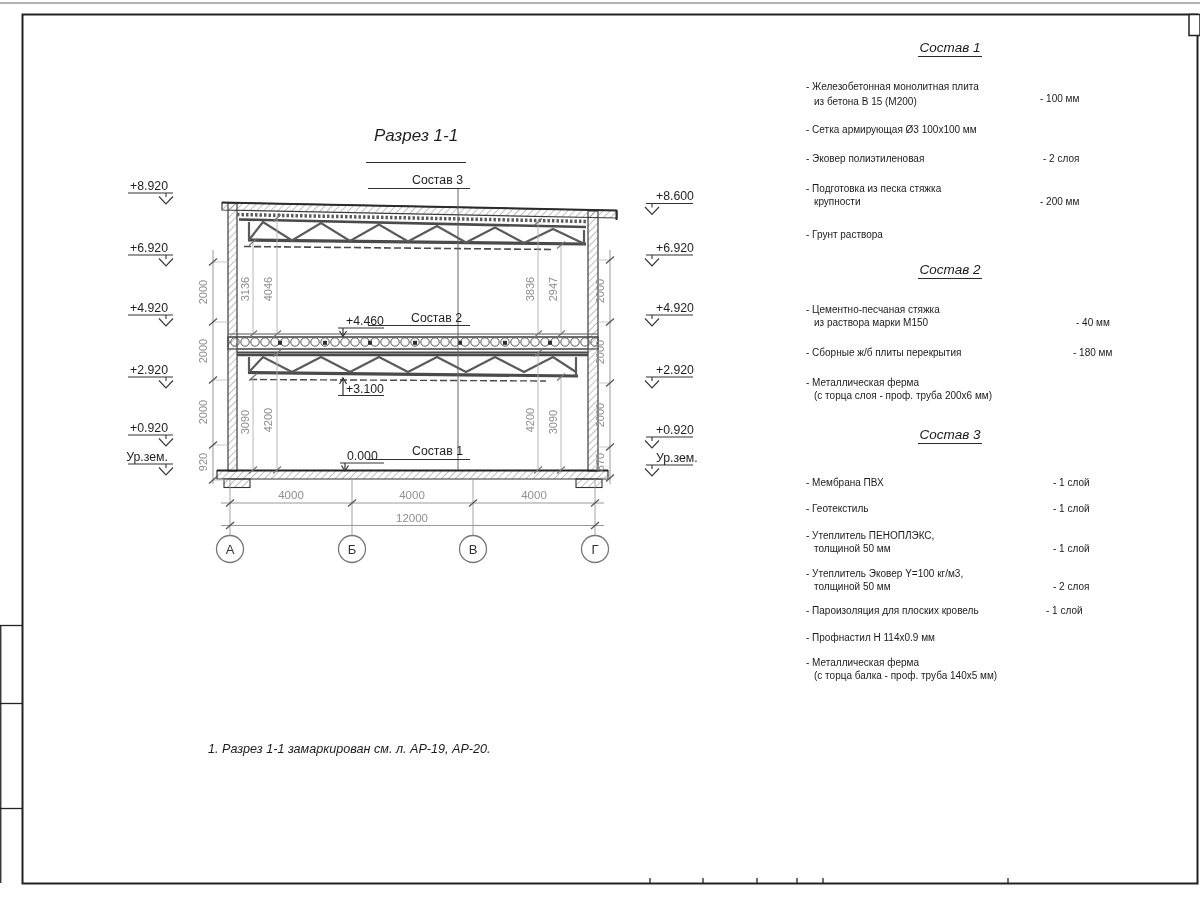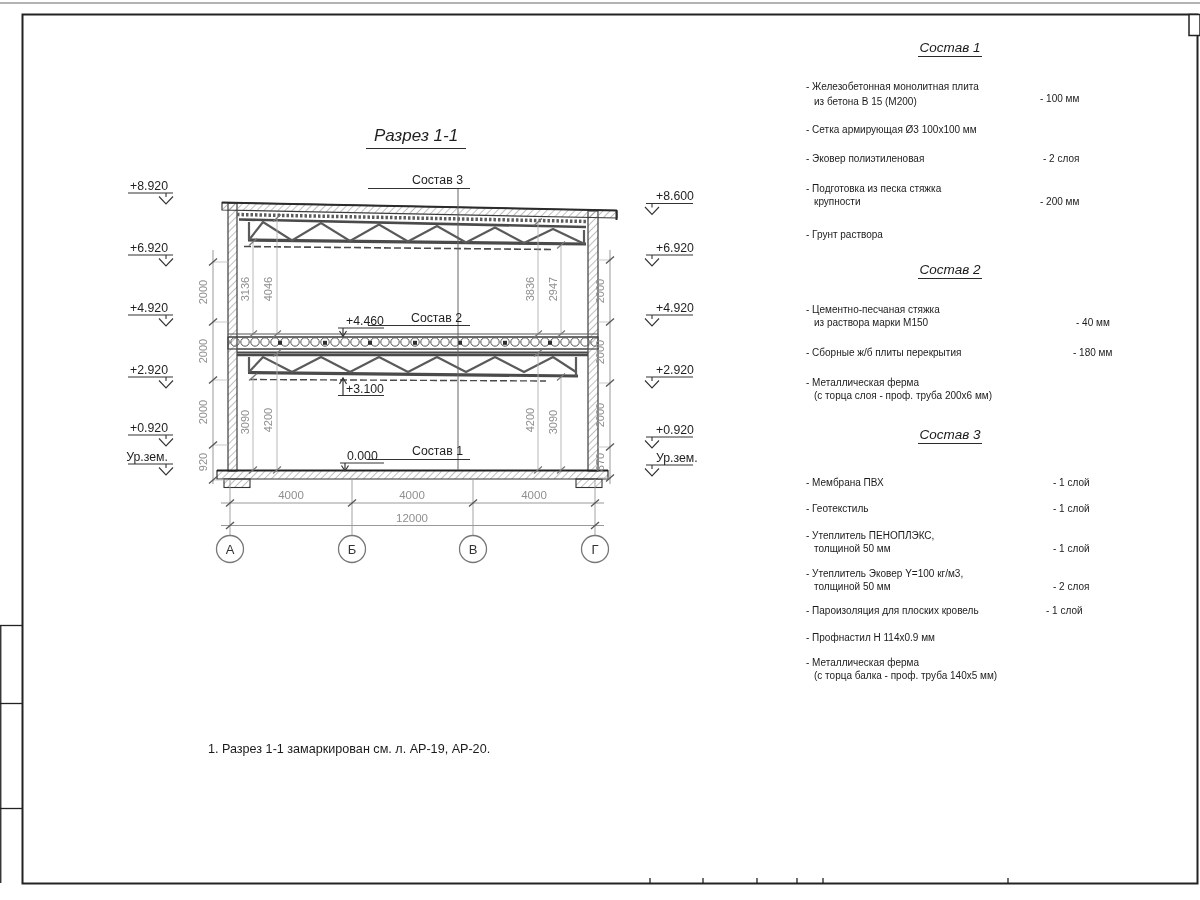--- a/index.html
+++ b/index.html
@@ -1,26 +1,26 @@
 <!DOCTYPE html>
 <html><head>
 <meta charset="utf-8">
 <style>
   html,body{margin:0;padding:0;background:#ffffff;}
   .page{position:relative;width:1200px;height:900px;background:#ffffff;overflow:hidden;
         font-family:"Liberation Sans", sans-serif;}
   .page svg{position:absolute;left:0;top:0;}
   .drawing-title{position:absolute;left:366px;top:126px;width:100px;text-align:center;
         font-style:italic;font-size:17px;color:#1f1f1f;border-bottom:1.3px solid #2a2a2a;
-        padding-bottom:2px;}
+        padding-bottom:16px;}
   .spec-head{position:absolute;width:300px;text-align:center;font-style:italic;
         font-size:13.5px;color:#1b1b1b;}
   .spec-head span{border-bottom:1px solid #2a2a2a;padding:0 2px 1px 2px;}
   .sp{position:absolute;font-size:10px;line-height:13.4px;color:#1b1b1b;white-space:nowrap;}
-  .note{position:absolute;left:208px;top:742px;font-size:12.6px;color:#1b1b1b;white-space:nowrap;}
+  .note{position:absolute;left:208px;top:742px;font-size:12.6px;color:#1b1b1b;white-space:nowrap;font-style:italic;}
   text{font-family:"Liberation Sans", sans-serif;}
   .dimtxt{fill:#8f8f8f;font-size:11px;}
   .dimtxt2{fill:#8f8f8f;font-size:11.5px;}
   .marktxt{fill:#1f1f1f;font-size:12.3px;}
   .axtxt{fill:#333;font-size:13px;}
 </style>
 </head>
 <body>
 
 <div class="page">

